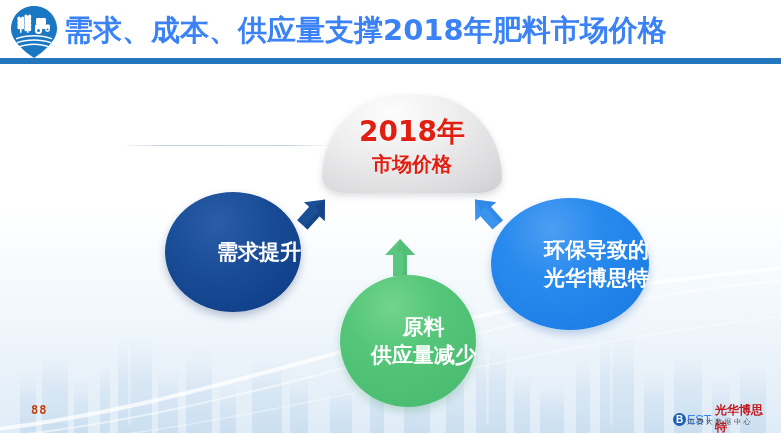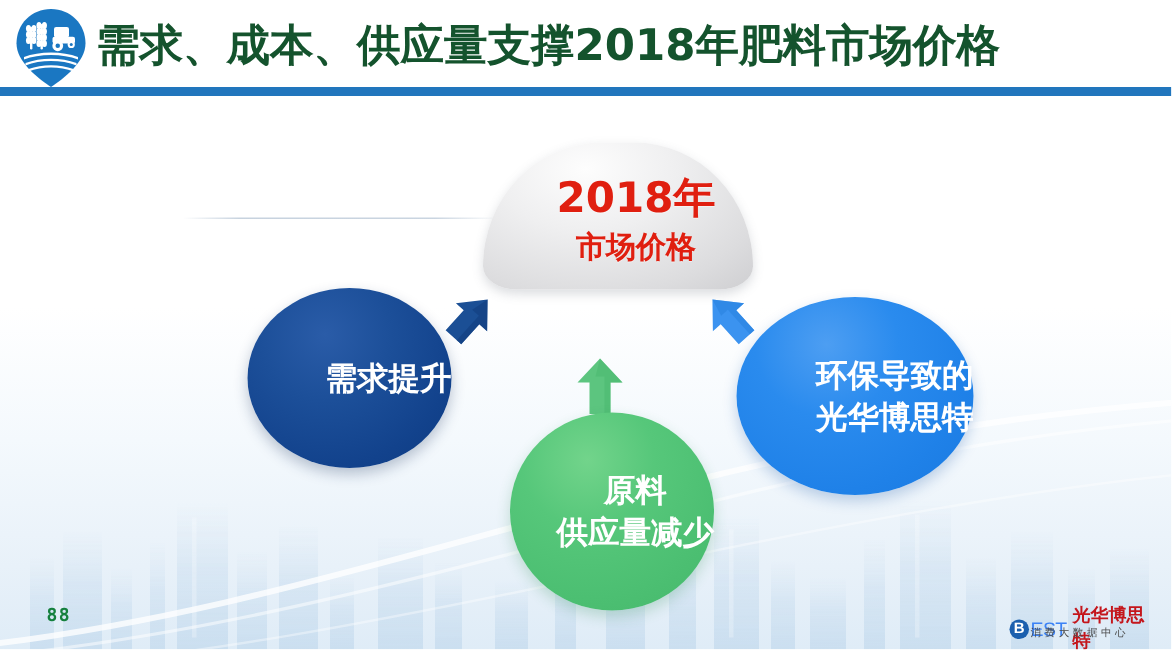--- a/index.html
+++ b/index.html
@@ -16,21 +16,21 @@
   
   #header{
     position:absolute;left:0;top:0;width:781px;height:64px;
     background:#ffffff;
   }
   #logo-pin{
     position:absolute;left:8px;top:4px;width:52px;height:56px;
   }
   #header-title{
     position:absolute;left:64px;top:8px;
-    font-size:29px;font-weight:bold;color:#14532d;
+    font-size:29px;font-weight:bold;color:#3b82f6;
     letter-spacing:0px;white-space:nowrap;
     font-family:"DejaVu Sans","Liberation Sans",sans-serif;
     line-height:44px;
   }
   #header-rule{
     position:absolute;left:0;top:58px;width:781px;height:6px;
     background:#2176bd;
   }
 
   
@@ -59,21 +59,21 @@
   #dome-wrap{
     position:absolute;left:322px;top:31px;width:180px;height:98px;
   }
   #dome{
     position:absolute;left:0;top:0;width:180px;height:98px;
     background:radial-gradient(ellipse 120% 150% at 38% 18%,#fdfdfd 0%,#efeff0 28%,#dcdcde 58%,#c9c9cc 82%,#bfbfc2 100%);
     border-radius:92px 92px 26px 26px / 96px 96px 18px 18px;
     box-shadow:0 3px 7px rgba(90,100,115,.22);
   }
   #dome-text{
-    position:absolute;left:12px;top:20px;width:180px;
+    position:absolute;left:0;top:20px;width:180px;
     text-align:center;color:#e01f10;
     font-family:"DejaVu Sans","Liberation Sans",sans-serif;
     font-weight:bold;line-height:33px;font-size:28px;
     text-shadow:0 1px 0 rgba(255,255,255,.45);
   }
   #dome-text .l2{display:block;font-size:20px;}
 
   
   .bubble{
     position:absolute;border-radius:50%;
@@ -103,21 +103,21 @@
 
   
   .arrow{position:absolute;}
   #arrow-left{left:292px;top:129px;width:42px;height:40px;}
   #arrow-right{left:466px;top:129px;width:42px;height:40px;}
   #arrow-up{left:382px;top:172px;width:36px;height:42px;}
 
   
   #page-num{
     position:absolute;left:31px;top:403px;
-    font-size:12px;color:#15803d;font-weight:bold;
+    font-size:12px;color:#c2410c;font-weight:bold;
     font-family:"DejaVu Sans Mono","Liberation Mono",monospace;
     letter-spacing:1px;
   }
   #footer-logo{
     position:absolute;left:673px;top:402px;width:102px;height:26px;
   }
   #fl-best{
     position:absolute;left:0;top:0;
     display:flex;align-items:center;gap:1px;
   }

